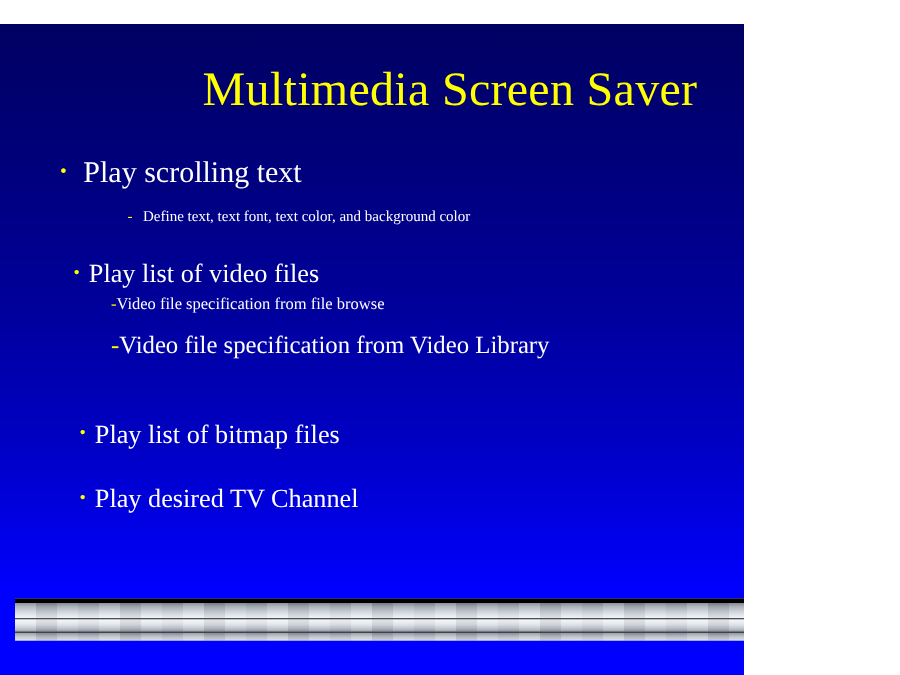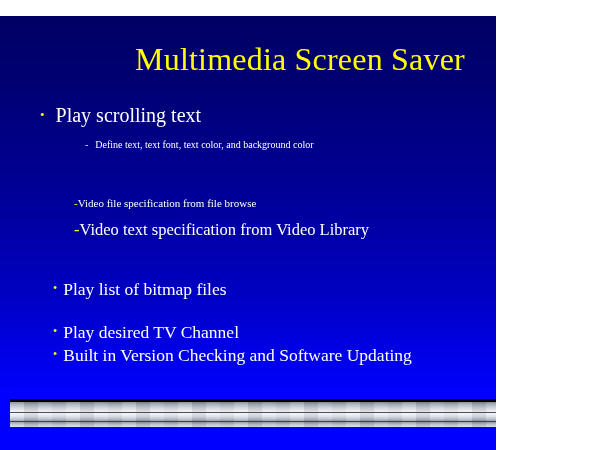--- a/index.html
+++ b/index.html
@@ -186,40 +186,40 @@
   <div id="title">Multimedia Screen Saver</div>
 
   <div class="line" id="l1">
     <span class="bullet-dot">•</span><span>Play scrolling text</span>
   </div>
 
   <div class="line" id="l2">
     <span class="dash">-</span><span>Define text, text font, text color, and background color</span>
   </div>
 
+  <div class="line" id="l3">
+    <span class="bullet-dot">•</span><span>Play list of video files</span>
+  </div>
 
   <div class="line" id="l4">
     <span class="dash">-</span><span>Video file specification from file browse</span>
   </div>
 
   <div class="line" id="l5">
-    <span class="dash">-</span><span>Video text specification from Video Library</span>
+    <span class="dash">-</span><span>Video file specification from Video Library</span>
   </div>
 
   <div class="line" id="l6">
     <span class="bullet-dot">•</span><span>Play list of bitmap files</span>
   </div>
 
   <div class="line" id="l7">
     <span class="bullet-dot">•</span><span>Play desired TV Channel</span>
   </div>
 
-  <div class="line" id="l8">
-    <span class="bullet-dot">•</span><span>Built in Version Checking and Software Updating</span>
-  </div>
 
   <div id="metal-bar">
     <div class="metal-band" id="band-a"></div>
     <div id="band-sep-1"></div>
     <div class="metal-band" id="band-b"></div>
     <div id="band-sep-2"></div>
     <div class="metal-band" id="band-c"></div>
   </div>
 
 </div>

